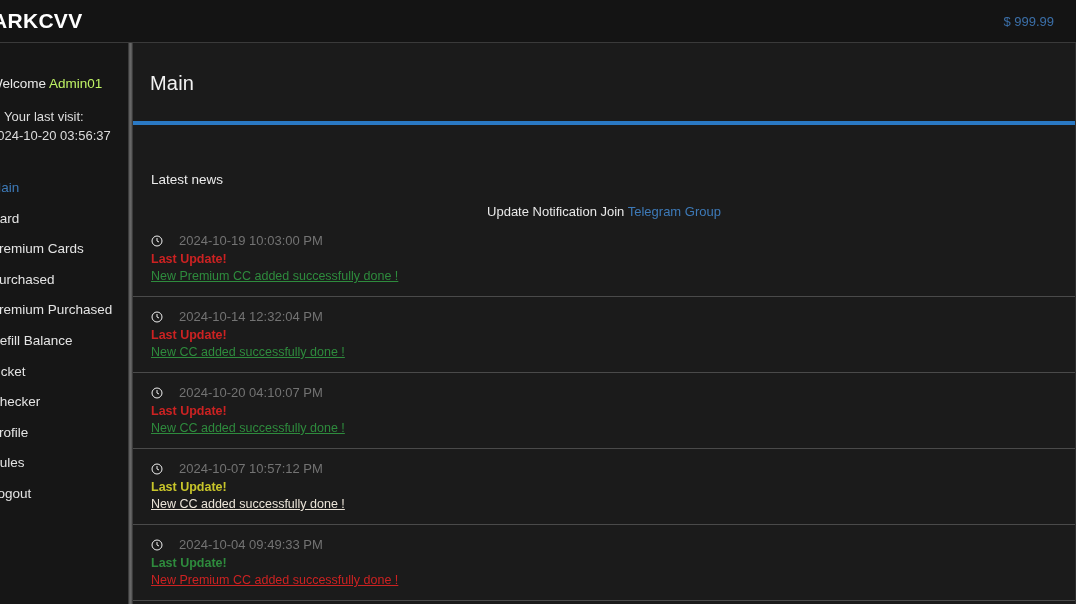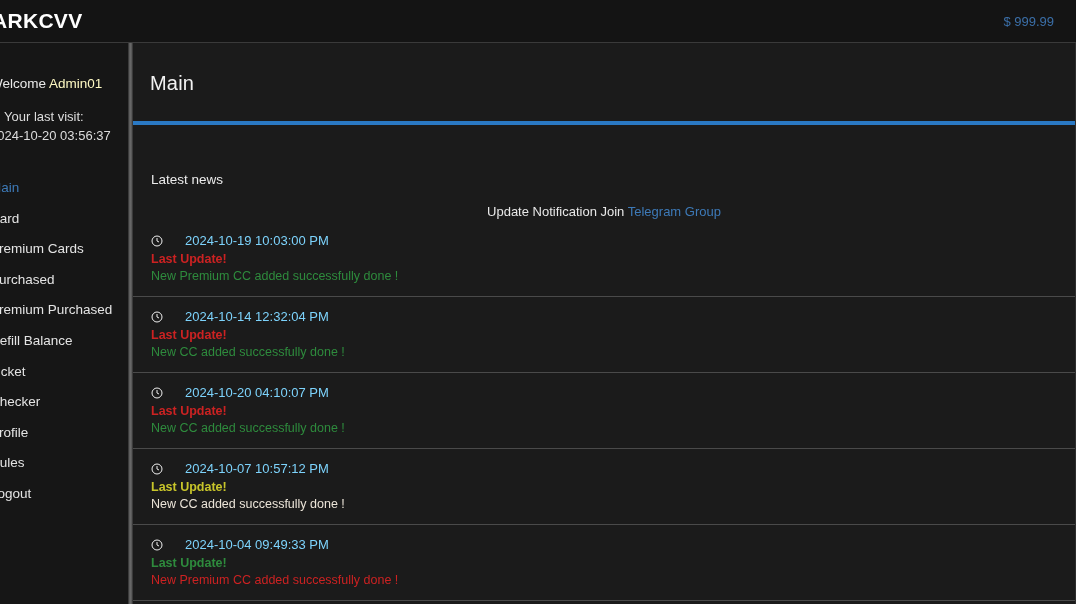--- a/index.html
+++ b/index.html
@@ -59,21 +59,21 @@
     background: linear-gradient(to right, #2a2a2a 0%, #6e6e6e 40%, #5a5a5a 70%, #2a2a2a 100%);
   }
 
   #welcome-row {
     font-size: 13.5px;
     color: #e8e8e8;
     padding: 33px 0 0 0;
     margin-left: -10px;
     white-space: nowrap;
   }
-  #welcome-row .user { color: #fef9c3; }
+  #welcome-row .user { color: #bef264; }
 
   #lastvisit {
     margin-top: 16px;
     margin-left: -10px;
     font-size: 13px;
     color: #dddddd;
     line-height: 19px;
     white-space: nowrap;
   }
   #lastvisit .lv-label { display: block; padding-left: 14px; }
@@ -142,35 +142,36 @@
 
   .news-item {
     padding: 12px 0 12px 18px;
     border-bottom: 1px solid #4a4a4a;
   }
   .news-item:first-of-type { padding-top: 14px; }
 
   .news-time {
     display: flex;
     align-items: center;
-    gap: 22px;
+    gap: 16px;
     font-size: 13px;
-    color: #7dd3fc;
+    color: #737373;
     margin-bottom: 3px;
   }
   .clock-icon { display: block; flex: 0 0 auto; }
   .news-tag {
     font-size: 12.5px;
     line-height: 16px;
     margin-bottom: 1px;
     font-weight: bold;
   }
   .news-msg {
     font-size: 12.5px;
     line-height: 16px;
+    text-decoration: underline;
   }
 </style>
 </head>
 <body>
 
 <div id="topbar">
   <div id="brand">ARKCVV</div>
   <div id="balance">$ 999.99</div>
 </div>
 

